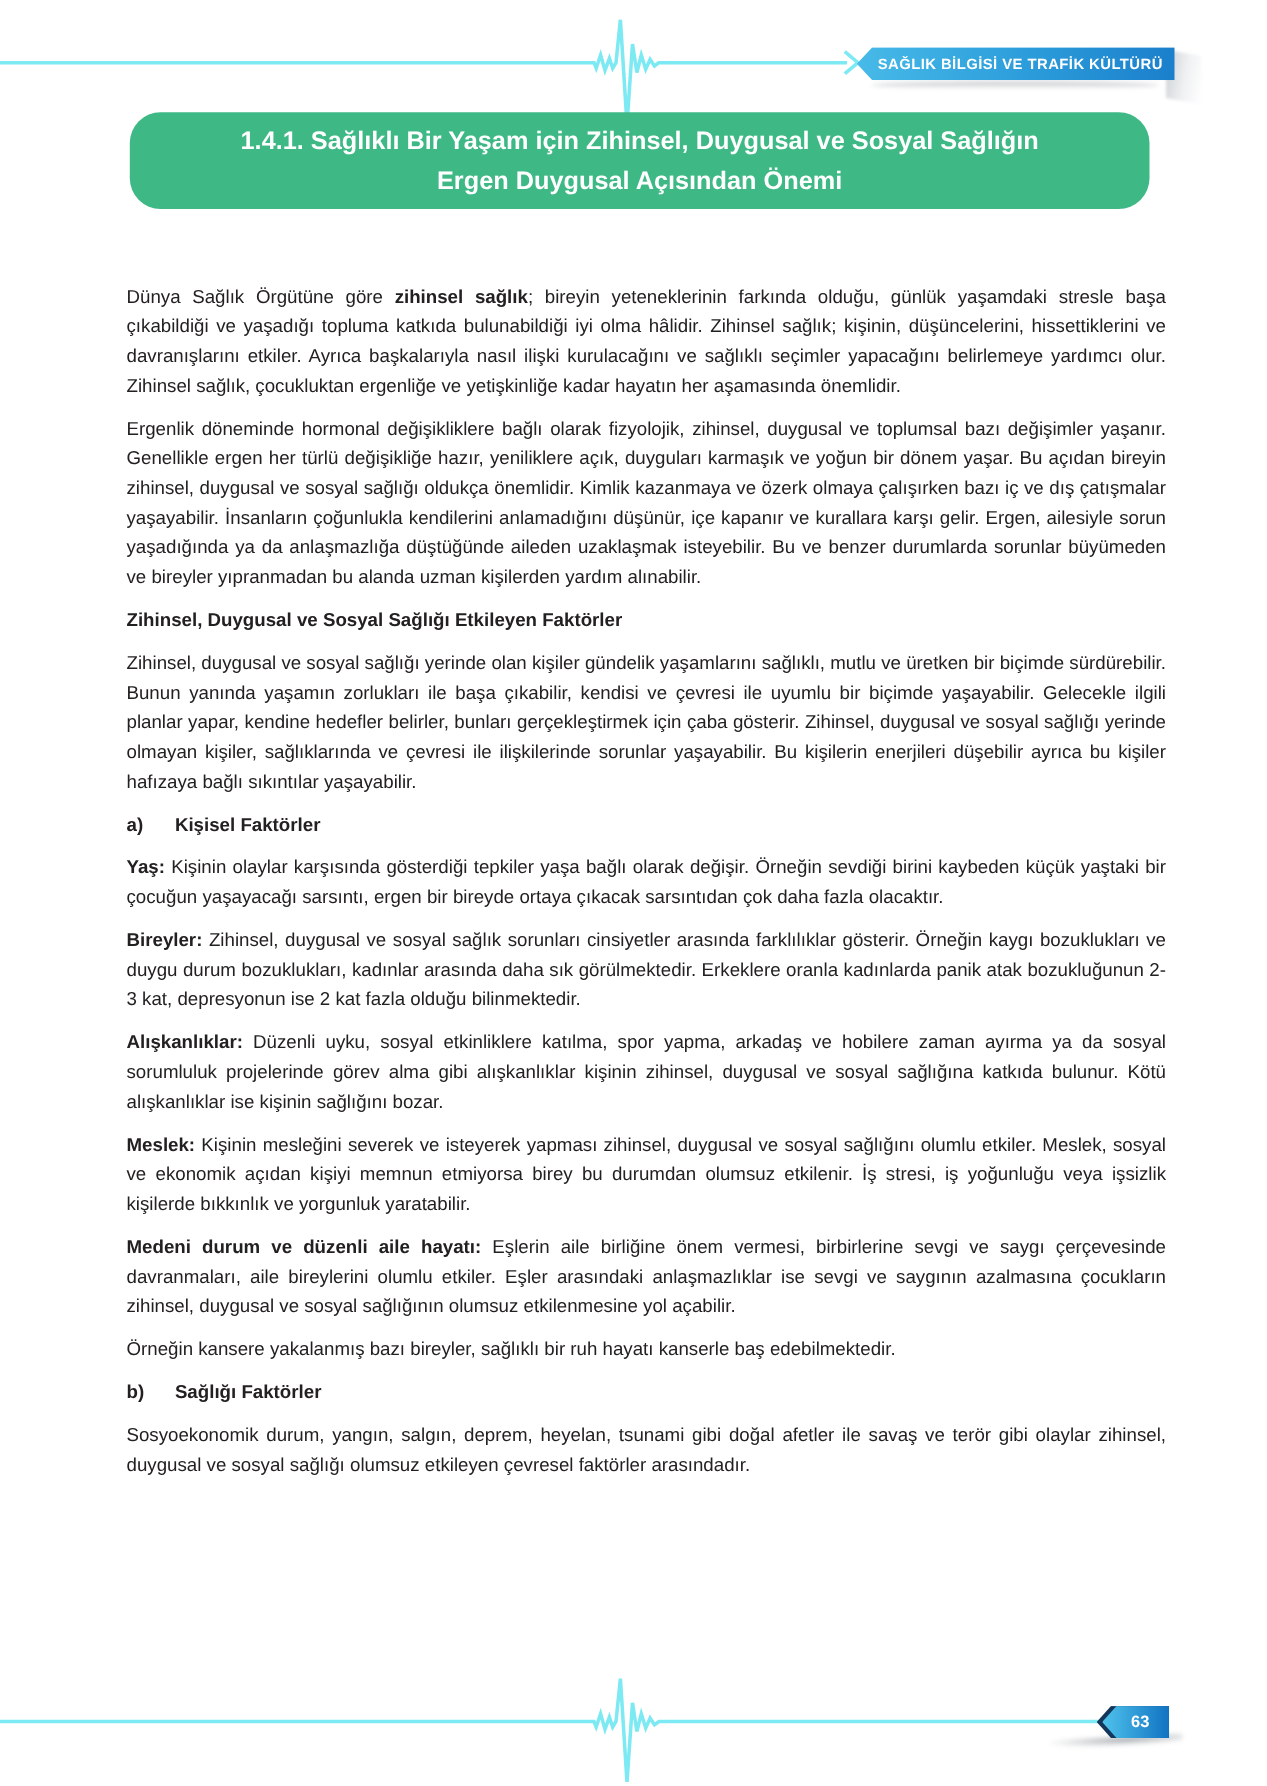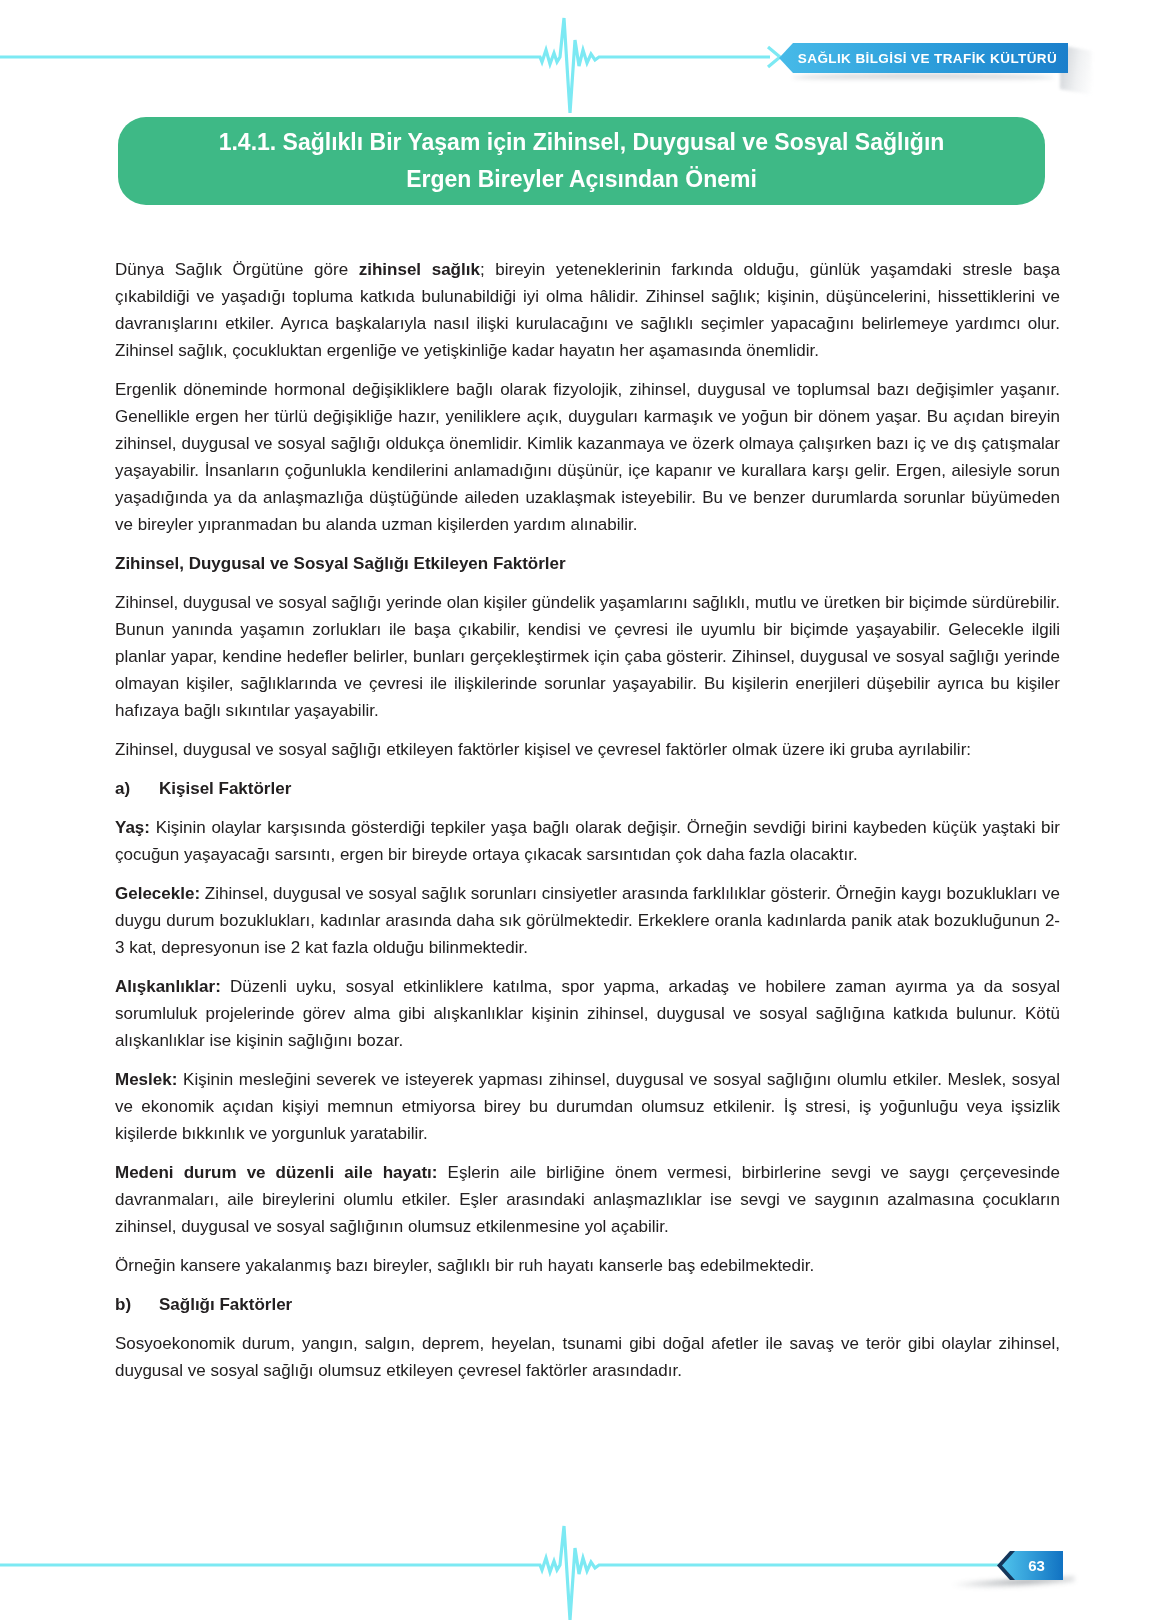--- a/index.html
+++ b/index.html
@@ -29,21 +29,21 @@
     filter:blur(2px); border-radius:50%;
   }
   .top-ribbon-fold {
     position:absolute; left:1060px; top:48px; width:32px; height:44px;
     background:linear-gradient(100deg,rgba(110,120,132,.35) 0%,rgba(170,178,186,.18) 55%,rgba(255,255,255,0) 100%);
     filter:blur(1.5px); transform:skewY(10deg);
   }
 
   
   .title-box {
-    position:absolute; left:118px; top:117px; width:927px; height:88px;
+    position:absolute; left:118px; top:102px; width:927px; height:88px;
     background:#3eb986; border-radius:28px;
     color:#ffffff; font-weight:bold; font-size:23px; line-height:37px;
     display:flex; flex-direction:column; justify-content:center; text-align:center;
   }
 
   
   .content {
     position:absolute; left:115px; top:216px; width:945px;
     color:#232021; font-size:17px; line-height:27px; text-align:justify;margin-top:40px;
   }
@@ -81,32 +81,31 @@
   </svg>
 
   <div class="top-ribbon-shadow"></div>
   <div class="top-ribbon-fold"></div>
   <div class="top-ribbon">
     <span>SAĞLIK BİLGİSİ VE TRAFİK KÜLTÜRÜ</span>
   </div>
 
   <div class="title-box">
     <div>1.4.1. Sağlıklı Bir Yaşam için Zihinsel, Duygusal ve Sosyal Sağlığın</div>
-    <div>Ergen Bireyler Açısından Önemi</div>
+    <div>Ergen Duygusal Açısından Önemi</div>
   </div>
 
   <div class="content" id="content">
       <p><span>Dünya Sağlık Örgütüne göre </span><b>zihinsel sağlık</b><span>; bireyin yeteneklerinin farkında olduğu, günlük yaşamdaki stresle başa çıkabildiği ve yaşadığı topluma katkıda bulunabildiği iyi olma hâlidir. Zihinsel sağlık; kişinin, düşüncelerini, hissettiklerini ve davranışlarını etkiler. Ayrıca başkalarıyla nasıl ilişki kurulacağını ve sağlıklı seçimler yapacağını belirlemeye yardımcı olur. Zihinsel sağlık, çocukluktan ergenliğe ve yetişkinliğe kadar hayatın her aşamasında önemlidir.</span></p>
       <p><span>Ergenlik döneminde hormonal değişikliklere bağlı olarak fizyolojik, zihinsel, duygusal ve toplumsal bazı değişimler yaşanır. Genellikle ergen her türlü değişikliğe hazır, yeniliklere açık, duyguları karmaşık ve yoğun bir dönem yaşar. Bu açıdan bireyin zihinsel, duygusal ve sosyal sağlığı oldukça önemlidir. Kimlik kazanmaya ve özerk olmaya çalışırken bazı iç ve dış çatışmalar yaşayabilir. İnsanların çoğunlukla kendilerini anlamadığını düşünür, içe kapanır ve kurallara karşı gelir. Ergen, ailesiyle sorun yaşadığında ya da anlaşmazlığa düştüğünde aileden uzaklaşmak isteyebilir. Bu ve benzer durumlarda sorunlar büyümeden ve bireyler yıpranmadan bu alanda uzman kişilerden yardım alınabilir.</span></p>
       <p class="heading">Zihinsel, Duygusal ve Sosyal Sağlığı Etkileyen Faktörler</p>
       <p><span>Zihinsel, duygusal ve sosyal sağlığı yerinde olan kişiler gündelik yaşamlarını sağlıklı, mutlu ve üretken bir biçimde sürdürebilir. Bunun yanında yaşamın zorlukları ile başa çıkabilir, kendisi ve çevresi ile uyumlu bir biçimde yaşayabilir. Gelecekle ilgili planlar yapar, kendine hedefler belirler, bunları gerçekleştirmek için çaba gösterir. Zihinsel, duygusal ve sosyal sağlığı yerinde olmayan kişiler, sağlıklarında ve çevresi ile ilişkilerinde sorunlar yaşayabilir. Bu kişilerin enerjileri düşebilir ayrıca bu kişiler hafızaya bağlı sıkıntılar yaşayabilir.</span></p>
-      <p><span>Zihinsel, duygusal ve sosyal sağlığı etkileyen faktörler kişisel ve çevresel faktörler olmak üzere iki gruba ayrılabilir:</span></p>
       <p class="heading lettered"><span class="letter">a)</span><span>Kişisel Faktörler</span></p>
       <p><b>Yaş: </b><span>Kişinin olaylar karşısında gösterdiği tepkiler yaşa bağlı olarak değişir. Örneğin sevdiği birini kaybeden küçük yaştaki bir çocuğun yaşayacağı sarsıntı, ergen bir bireyde ortaya çıkacak sarsıntıdan çok daha fazla olacaktır.</span></p>
-      <p><b>Gelecekle: </b><span>Zihinsel, duygusal ve sosyal sağlık sorunları cinsiyetler arasında farklılıklar gösterir. Örneğin kaygı bozuklukları ve duygu durum bozuklukları, kadınlar arasında daha sık görülmektedir. Erkeklere oranla kadınlarda panik atak bozukluğunun 2-3 kat, depresyonun ise 2 kat fazla olduğu bilinmektedir.</span></p>
+      <p><b>Bireyler: </b><span>Zihinsel, duygusal ve sosyal sağlık sorunları cinsiyetler arasında farklılıklar gösterir. Örneğin kaygı bozuklukları ve duygu durum bozuklukları, kadınlar arasında daha sık görülmektedir. Erkeklere oranla kadınlarda panik atak bozukluğunun 2-3 kat, depresyonun ise 2 kat fazla olduğu bilinmektedir.</span></p>
       <p><b>Alışkanlıklar: </b><span>Düzenli uyku, sosyal etkinliklere katılma, spor yapma, arkadaş ve hobilere zaman ayırma ya da sosyal sorumluluk projelerinde görev alma gibi alışkanlıklar kişinin zihinsel, duygusal ve sosyal sağlığına katkıda bulunur. Kötü alışkanlıklar ise kişinin sağlığını bozar.</span></p>
       <p><b>Meslek: </b><span>Kişinin mesleğini severek ve isteyerek yapması zihinsel, duygusal ve sosyal sağlığını olumlu etkiler. Meslek, sosyal ve ekonomik açıdan kişiyi memnun etmiyorsa birey bu durumdan olumsuz etkilenir. İş stresi, iş yoğunluğu veya işsizlik kişilerde bıkkınlık ve yorgunluk yaratabilir.</span></p>
       <p><b>Medeni durum ve düzenli aile hayatı: </b><span>Eşlerin aile birliğine önem vermesi, birbirlerine sevgi ve saygı çerçevesinde davranmaları, aile bireylerini olumlu etkiler. Eşler arasındaki anlaşmazlıklar ise sevgi ve saygının azalmasına çocukların zihinsel, duygusal ve sosyal sağlığının olumsuz etkilenmesine yol açabilir.</span></p>
       <p><span>Örneğin kansere yakalanmış bazı bireyler, sağlıklı bir ruh hayatı kanserle baş edebilmektedir.</span></p>
       <p class="heading lettered"><span class="letter">b)</span><span>Sağlığı Faktörler</span></p>
       <p><span>Sosyoekonomik durum, yangın, salgın, deprem, heyelan, tsunami gibi doğal afetler ile savaş ve terör gibi olaylar zihinsel, duygusal ve sosyal sağlığı olumsuz etkileyen çevresel faktörler arasındadır.</span></p>
     </div>
 
   <svg class="ekg-svg ekg-bottom" viewBox="0 0 1152 116">
     <polyline fill="none" stroke="#7ce9f3" stroke-width="3.2" points="0,57 540,57 542,62 546,50 550,64 554,53 557,62 560,57 564,18 570,112 575,40 579,66 583,50 587,63 591,54 595,60 599,57 999,57"></polyline>

